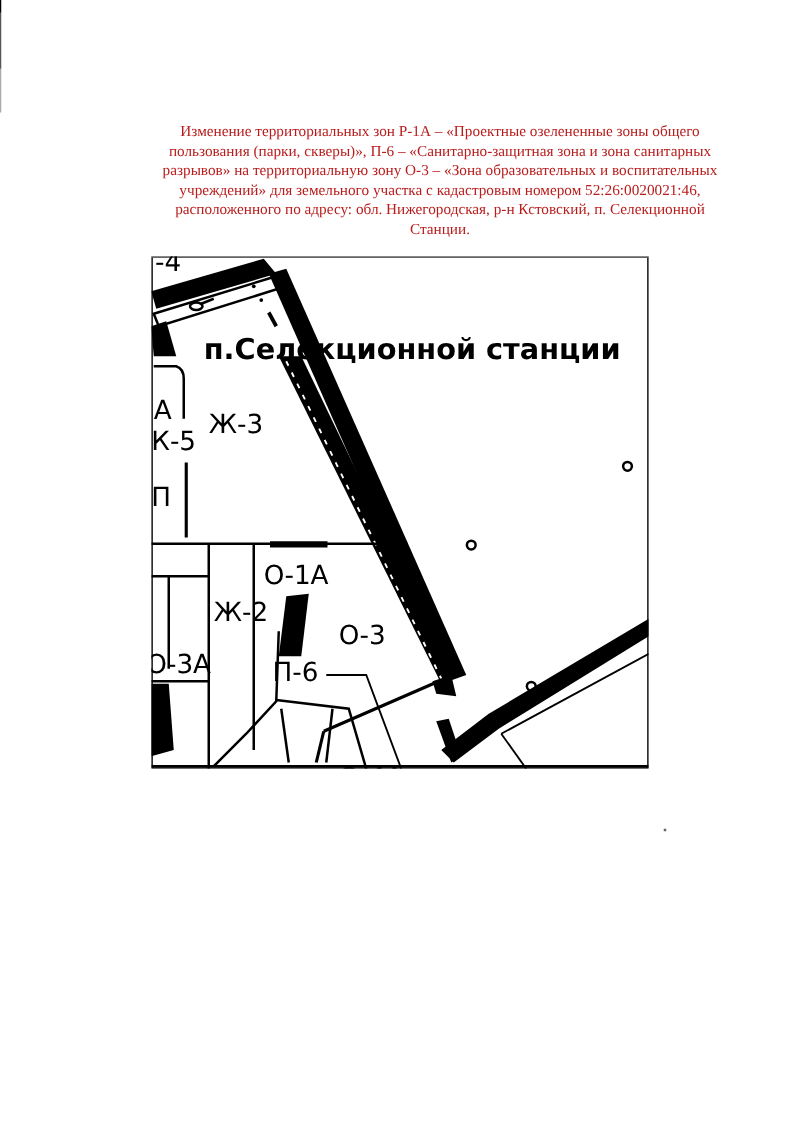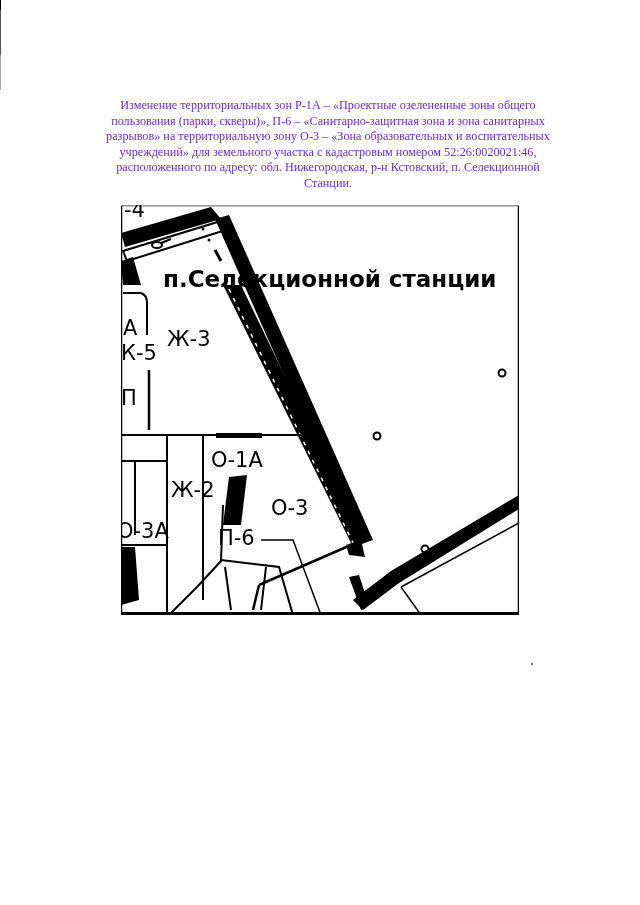--- a/index.html
+++ b/index.html
@@ -1,18 +1,18 @@
 <!DOCTYPE html>
 <html><head>
 <meta charset="utf-8">
 <style>
   html, body { margin: 0; padding: 0; background: #ffffff; }
   body { width: 640px; height: 905px; position: relative; overflow: hidden; font-family: "Liberation Serif", serif; }
   .scan-edge { position: absolute; left: 0; top: 0; width: 1px; height: 90px; background: linear-gradient(#000 0%, #000 10%, #555 12%, #555 60%, #aaa 62%, #aaa 100%); }
-  .caption { position: absolute; left: 100px; top: 98px; width: 456px; text-align: center; font-size: 12.2px; line-height: 15.5px; color: #6d28d9; }
+  .caption { position: absolute; left: 124px; top: 98px; width: 456px; text-align: center; font-size: 12.2px; line-height: 15.5px; color: #b91c1c; }
   .map-frame { position: absolute; left: 121px; top: 205px; width: 398px; height: 410px; overflow: hidden; background: #fff; }
   .map-frame svg { display: block; }
   .zone-label { font-family: "DejaVu Sans", sans-serif; font-size: 21px; fill: #000; }
   .title-label { font-family: "DejaVu Sans", sans-serif; font-weight: bold; font-size: 23px; fill: #000; }
   .speck { position: absolute; left: 531px; top: 663px; width: 2px; height: 2px; background: #666; }
 </style>
 </head>
 <body>
 
 <div class="scan-edge"></div>

